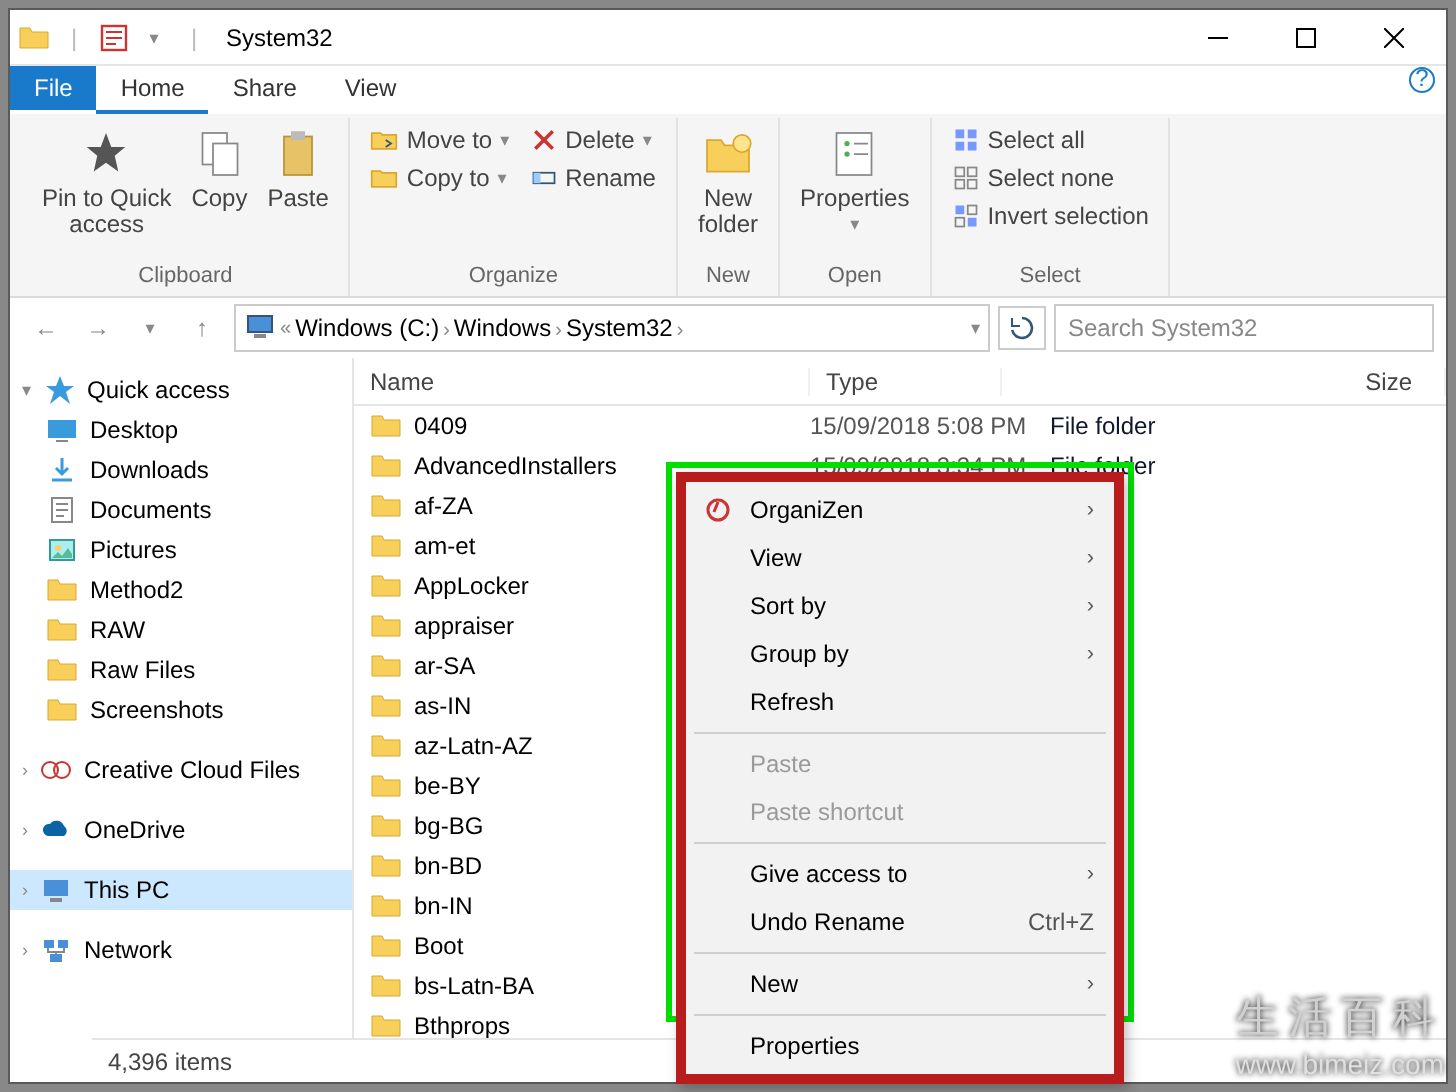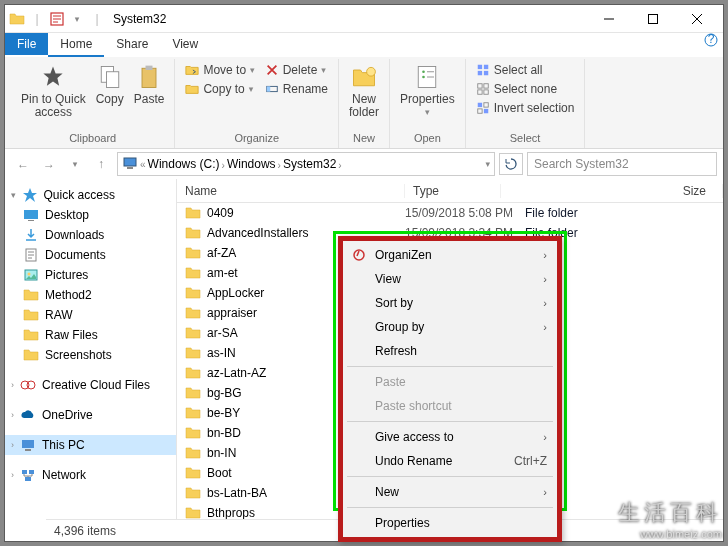--- a/index.html
+++ b/index.html
@@ -57,21 +57,21 @@
 .ctx { position: absolute; left: 338px; top: 236px; width: 224px; background: #f2f2f2; border: 5px solid #b91c1c; box-shadow: 2px 2px 6px rgba(0,0,0,0.25); z-index: 10; padding: 2px; }
 .ctx-hl { position: absolute; left: 333px; top: 231px; width: 234px; height: 280px; border: 3px solid #00e000; z-index: 9; pointer-events: none; }
 .ctx-item { display: flex; align-items: center; height: 24px; padding: 0 8px 0 30px; position: relative; color: #000; }
 .ctx-item.disabled { color: #9a9a9a; }
 .ctx-item .arrow { margin-left: auto; color: #555; font-size: 11px; }
 .ctx-item .shortcut { margin-left: auto; color: #555; }
 .ctx-sep { height: 1px; background: #cfcfcf; margin: 3px 2px; }
 .ctx-icon { position: absolute; left: 6px; width: 16px; height: 16px; display: flex; align-items: center; justify-content: center; }
 .watermark { position: absolute; right: 6px; bottom: 6px; text-align: right; color: #d0d0d0; font-family: serif; z-index: 20; text-shadow: 0 0 3px #000; }
 .watermark .cn { font-size: 22px; letter-spacing: 4px; }
-.watermark .url { font-size: 11px; color: #e0e0e0; }
+.watermark .url { font-size: 14px; color: #e0e0e0; }
 .folder-ico path { fill: #f7cf5a; stroke: #d9a92e; stroke-width: .5; }
 .chev { font-size: 9px; color: #888; }
 </style>
 </head>
 <body>
 
 <div class="window">
 
   <div class="titlebar">
     <div class="qat">
@@ -489,31 +489,31 @@
               <span>az-Latn-AZ</span>
             </div>
             <div class="c-date"></div>
             <div class="c-type">der</div>
           </div>
           <div class="row">
             <div class="c-name">
               <svg class="folder-ico" viewBox="0 0 16 16">
                 <path d="M1 3h5l1 2h8v8H1z"></path>
               </svg>
+              <span>be-BY</span>
+            </div>
+            <div class="c-date"></div>
+            <div class="c-type">der</div>
+          </div>
+          <div class="row">
+            <div class="c-name">
+              <svg class="folder-ico" viewBox="0 0 16 16">
+                <path d="M1 3h5l1 2h8v8H1z"></path>
+              </svg>
               <span>bg-BG</span>
-            </div>
-            <div class="c-date"></div>
-            <div class="c-type">der</div>
-          </div>
-          <div class="row">
-            <div class="c-name">
-              <svg class="folder-ico" viewBox="0 0 16 16">
-                <path d="M1 3h5l1 2h8v8H1z"></path>
-              </svg>
-              <span>be-BY</span>
             </div>
             <div class="c-date"></div>
             <div class="c-type">der</div>
           </div>
           <div class="row">
             <div class="c-name">
               <svg class="folder-ico" viewBox="0 0 16 16">
                 <path d="M1 3h5l1 2h8v8H1z"></path>
               </svg>
               <span>bn-BD</span>

